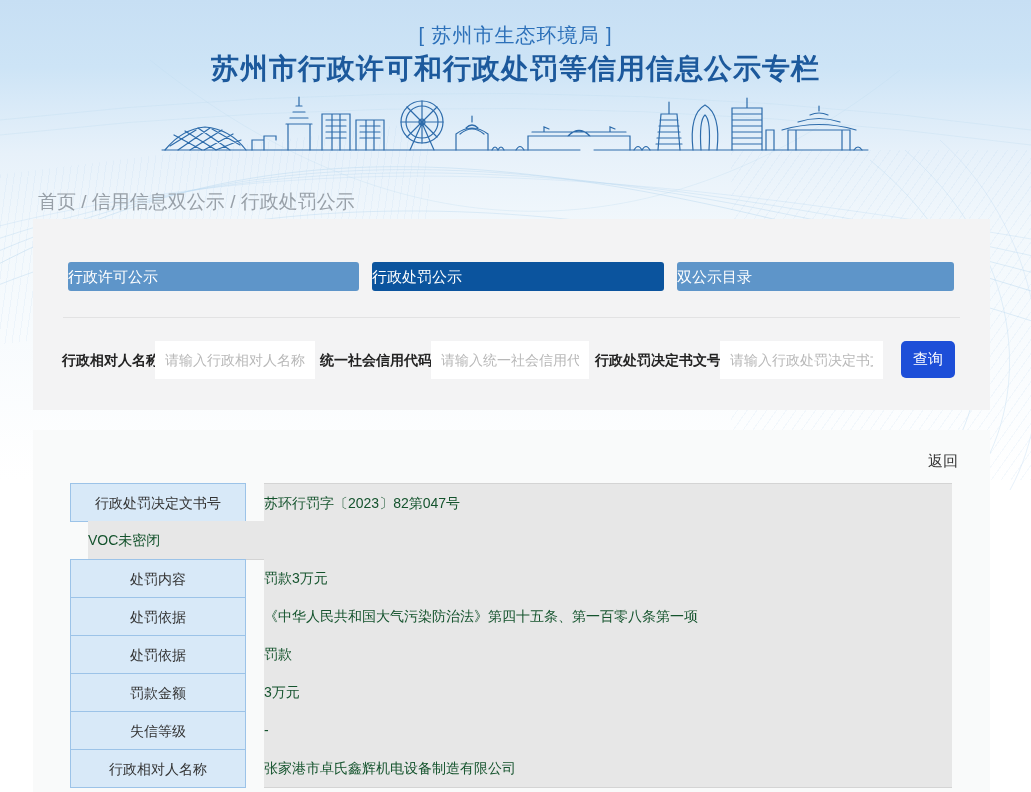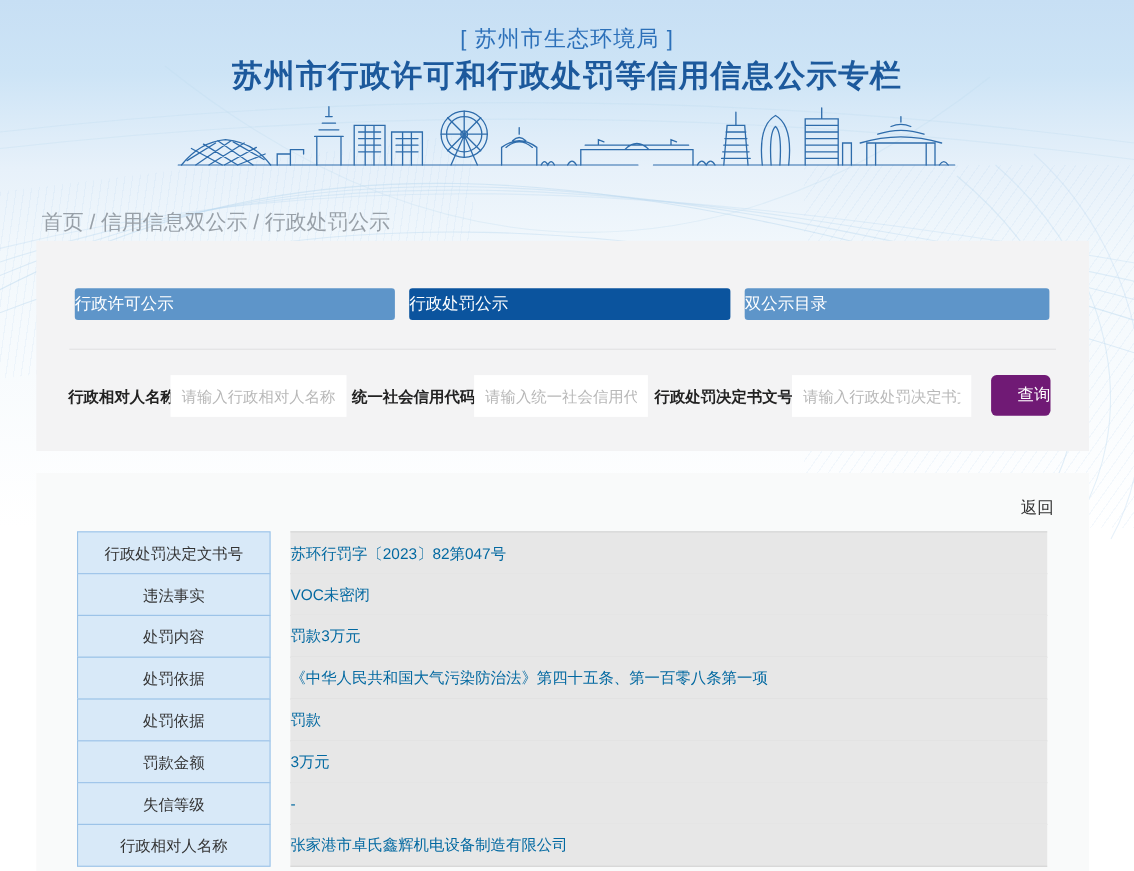--- a/index.html
+++ b/index.html
@@ -48,33 +48,33 @@
   
   .f-label { position:absolute; top:341px; height:38px; line-height:38px;
     font-size:14px; font-weight:bold; color:#222; }
   .f-input { position:absolute; top:341px; height:38px; border:none; outline:none;
     background:#fff; font-size:14px; padding:0 10px; color:#333; }
   .f-input::placeholder { color:#b8b8b8; }
   .lbl1 { left:62px; }  .inp1 { left:155px; width:160px; }
   .lbl2 { left:320px; } .inp2 { left:431px; width:158px; }
   .lbl3 { left:595px; } .inp3 { left:720px; width:163px; }
   .btn-search { position:absolute; left:901px; top:341px; width:54px; height:37px;
-    background:#701a75; color:#fff; border:none; border-radius:5px; font-size:15px; cursor:pointer;
-    font-family:inherit;text-align:right; }
+    background:#1d4ed8; color:#fff; border:none; border-radius:5px; font-size:15px; cursor:pointer;
+    font-family:inherit; }
   
   .back-link { position:absolute; left:928px; top:452px; font-size:15px; color:#333; cursor:pointer; }
   .detail-table { position:absolute; left:70px; top:483px; width:882px; }
   .d-row { display:flex; height:39px; margin-top:-1px; }
   .d-row:first-child { margin-top:0; }
   .d-label { width:176px; background:#d8e9f8; border:1px solid #9cc3e8;
     font-size:14px; color:#333; text-align:center; line-height:38px;
     white-space:nowrap; overflow:hidden; }
   .d-gap { width:18px; }
   .d-value { flex:1; background:#e7e7e7; border-bottom:1px solid #d4d4d4;
-    font-size:14px; color:#0369a1; line-height:39px; padding-left:0;
+    font-size:14px; color:#14532d; line-height:39px; padding-left:0;
     white-space:nowrap; overflow:hidden; }
   .d-row:first-child .d-value { border-top:1px solid #d4d4d4; line-height:38px; }
 </style>
 </head>
 <body>
 
 <div class="bg-band"></div>
 <div class="deco-left"></div>
 <div class="deco-right"></div>
 <svg class="deco-svg" viewBox="0 0 1031 792" fill="none">
@@ -158,21 +158,20 @@
 <div class="panel2"></div>
 <div class="back-link">返回</div>
 
 <div class="detail-table">
   <div class="d-row">
     <div class="d-label">行政处罚决定文书号</div>
     <div class="d-gap"></div>
     <div class="d-value">苏环行罚字〔2023〕82第047号</div>
   </div>
   <div class="d-row">
-    <div class="d-label">违法事实</div>
     <div class="d-gap"></div>
     <div class="d-value">VOC未密闭</div>
   </div>
   <div class="d-row">
     <div class="d-label">处罚内容</div>
     <div class="d-gap"></div>
     <div class="d-value">罚款3万元</div>
   </div>
   <div class="d-row">
     <div class="d-label">处罚依据</div>

